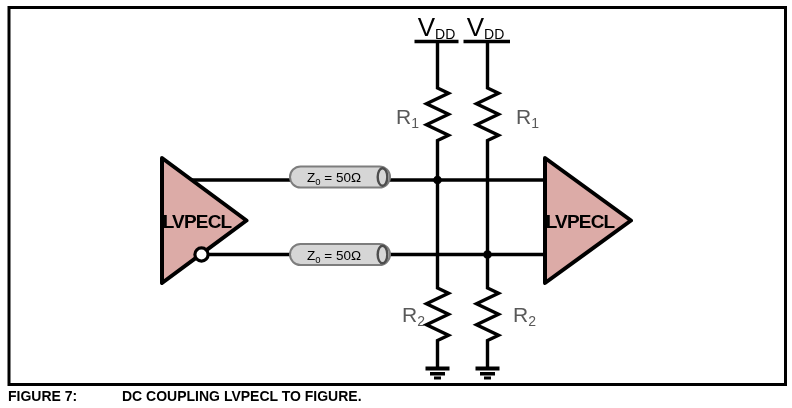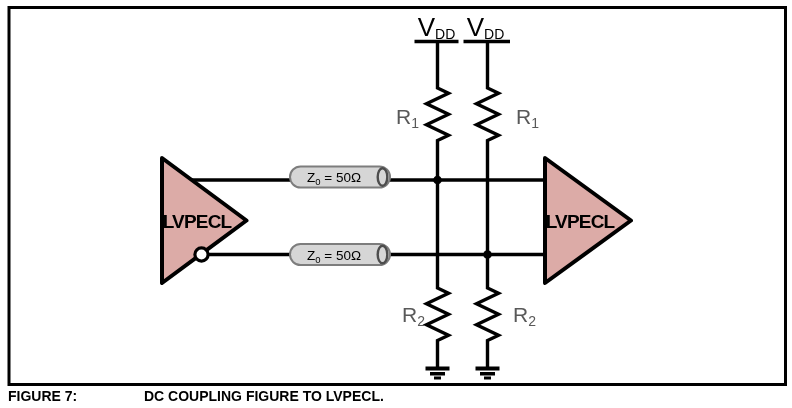--- a/index.html
+++ b/index.html
@@ -19,21 +19,21 @@
   .r-sub{font-size:14px;}
   .tl-body{stroke-width:2;}
   .tl-cap{stroke:#4d4d4d;stroke-width:2.4;}
   .tl-text{font-size:13.5px;fill:#000;}
   .tl-sub{font-size:9.5px;}
   .dot{stroke:none;}
   .bubble{fill:#ffffff;stroke:#000;stroke-width:3.2;}
   .gnd{fill:#000;}
   .caption{position:absolute;left:8px;top:388px;width:780px;
            font-size:14px;font-weight:bold;color:#000;white-space:nowrap;}
-  .cap-label{display:inline-block;width:136px;}
+  .cap-label{display:inline-block;width:114px;}
 </style>
 </head>
 <body>
 
 <div class="page">
 
   <svg width="792" height="408" viewBox="0 0 792 408">
 
     <rect class="frame" x="9" y="7.5" width="776.5" height="377"></rect>
 
@@ -87,16 +87,16 @@
       <rect x="434" y="376.5" width="7" height="3"></rect>
     </g>
     <g class="gnd">
       <rect x="475.5" y="366.5" width="24" height="4"></rect>
       <rect x="480" y="372" width="15" height="3.5"></rect>
       <rect x="484" y="376.5" width="7" height="3"></rect>
     </g>
   </svg>
 
   <div class="caption">
-    <span class="cap-label">FIGURE 7:</span><span class="cap-title">DC COUPLING FIGURE TO LVPECL.</span>
+    <span class="cap-label">FIGURE 7:</span><span class="cap-title">DC COUPLING LVPECL TO FIGURE.</span>
   </div>
 
 </div>
 
 </body></html>

